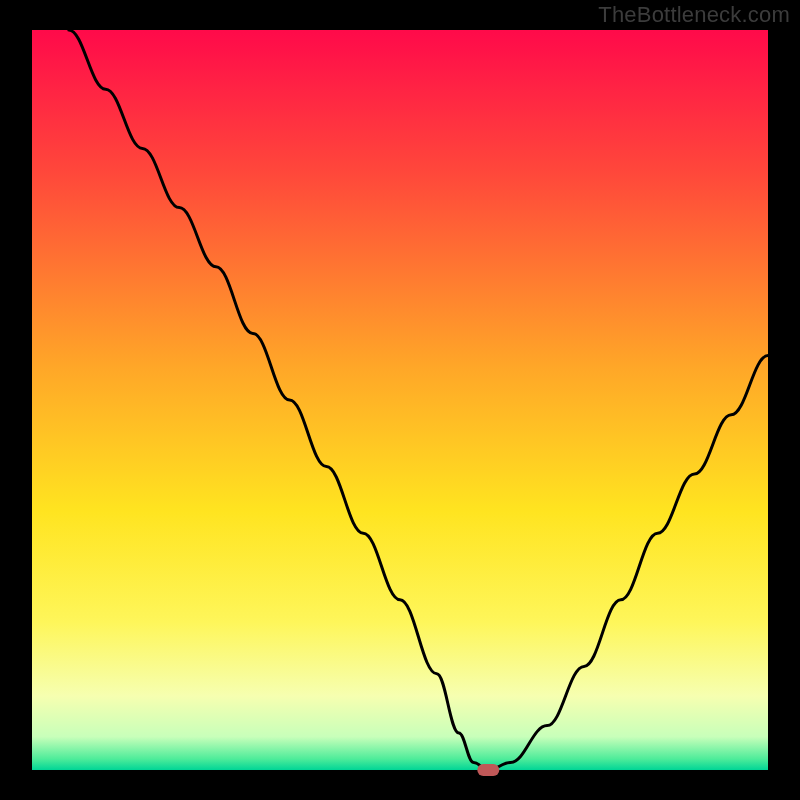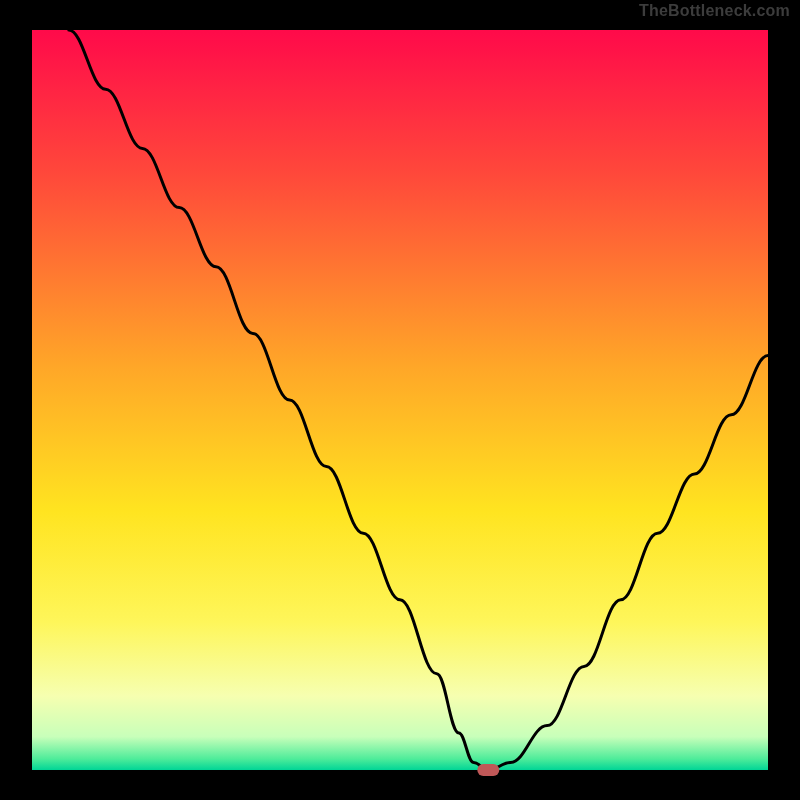--- a/index.html
+++ b/index.html
@@ -14,22 +14,22 @@
   .frame {
     position: relative;
     width: 800px;
     height: 800px;
     background: #000;
   }
   .watermark {
     position: absolute;
     top: 2px;
     right: 10px;
-    font-size: 16px;
-    font-weight: 700;
+    font-size: 22px;
+    font-weight: 400;
     color: #3c3c3c;
     letter-spacing: 0.2px;
     z-index: 50;
   }
   svg {
     position: absolute;
     top: 0;
     left: 0;
   }
 </style>

